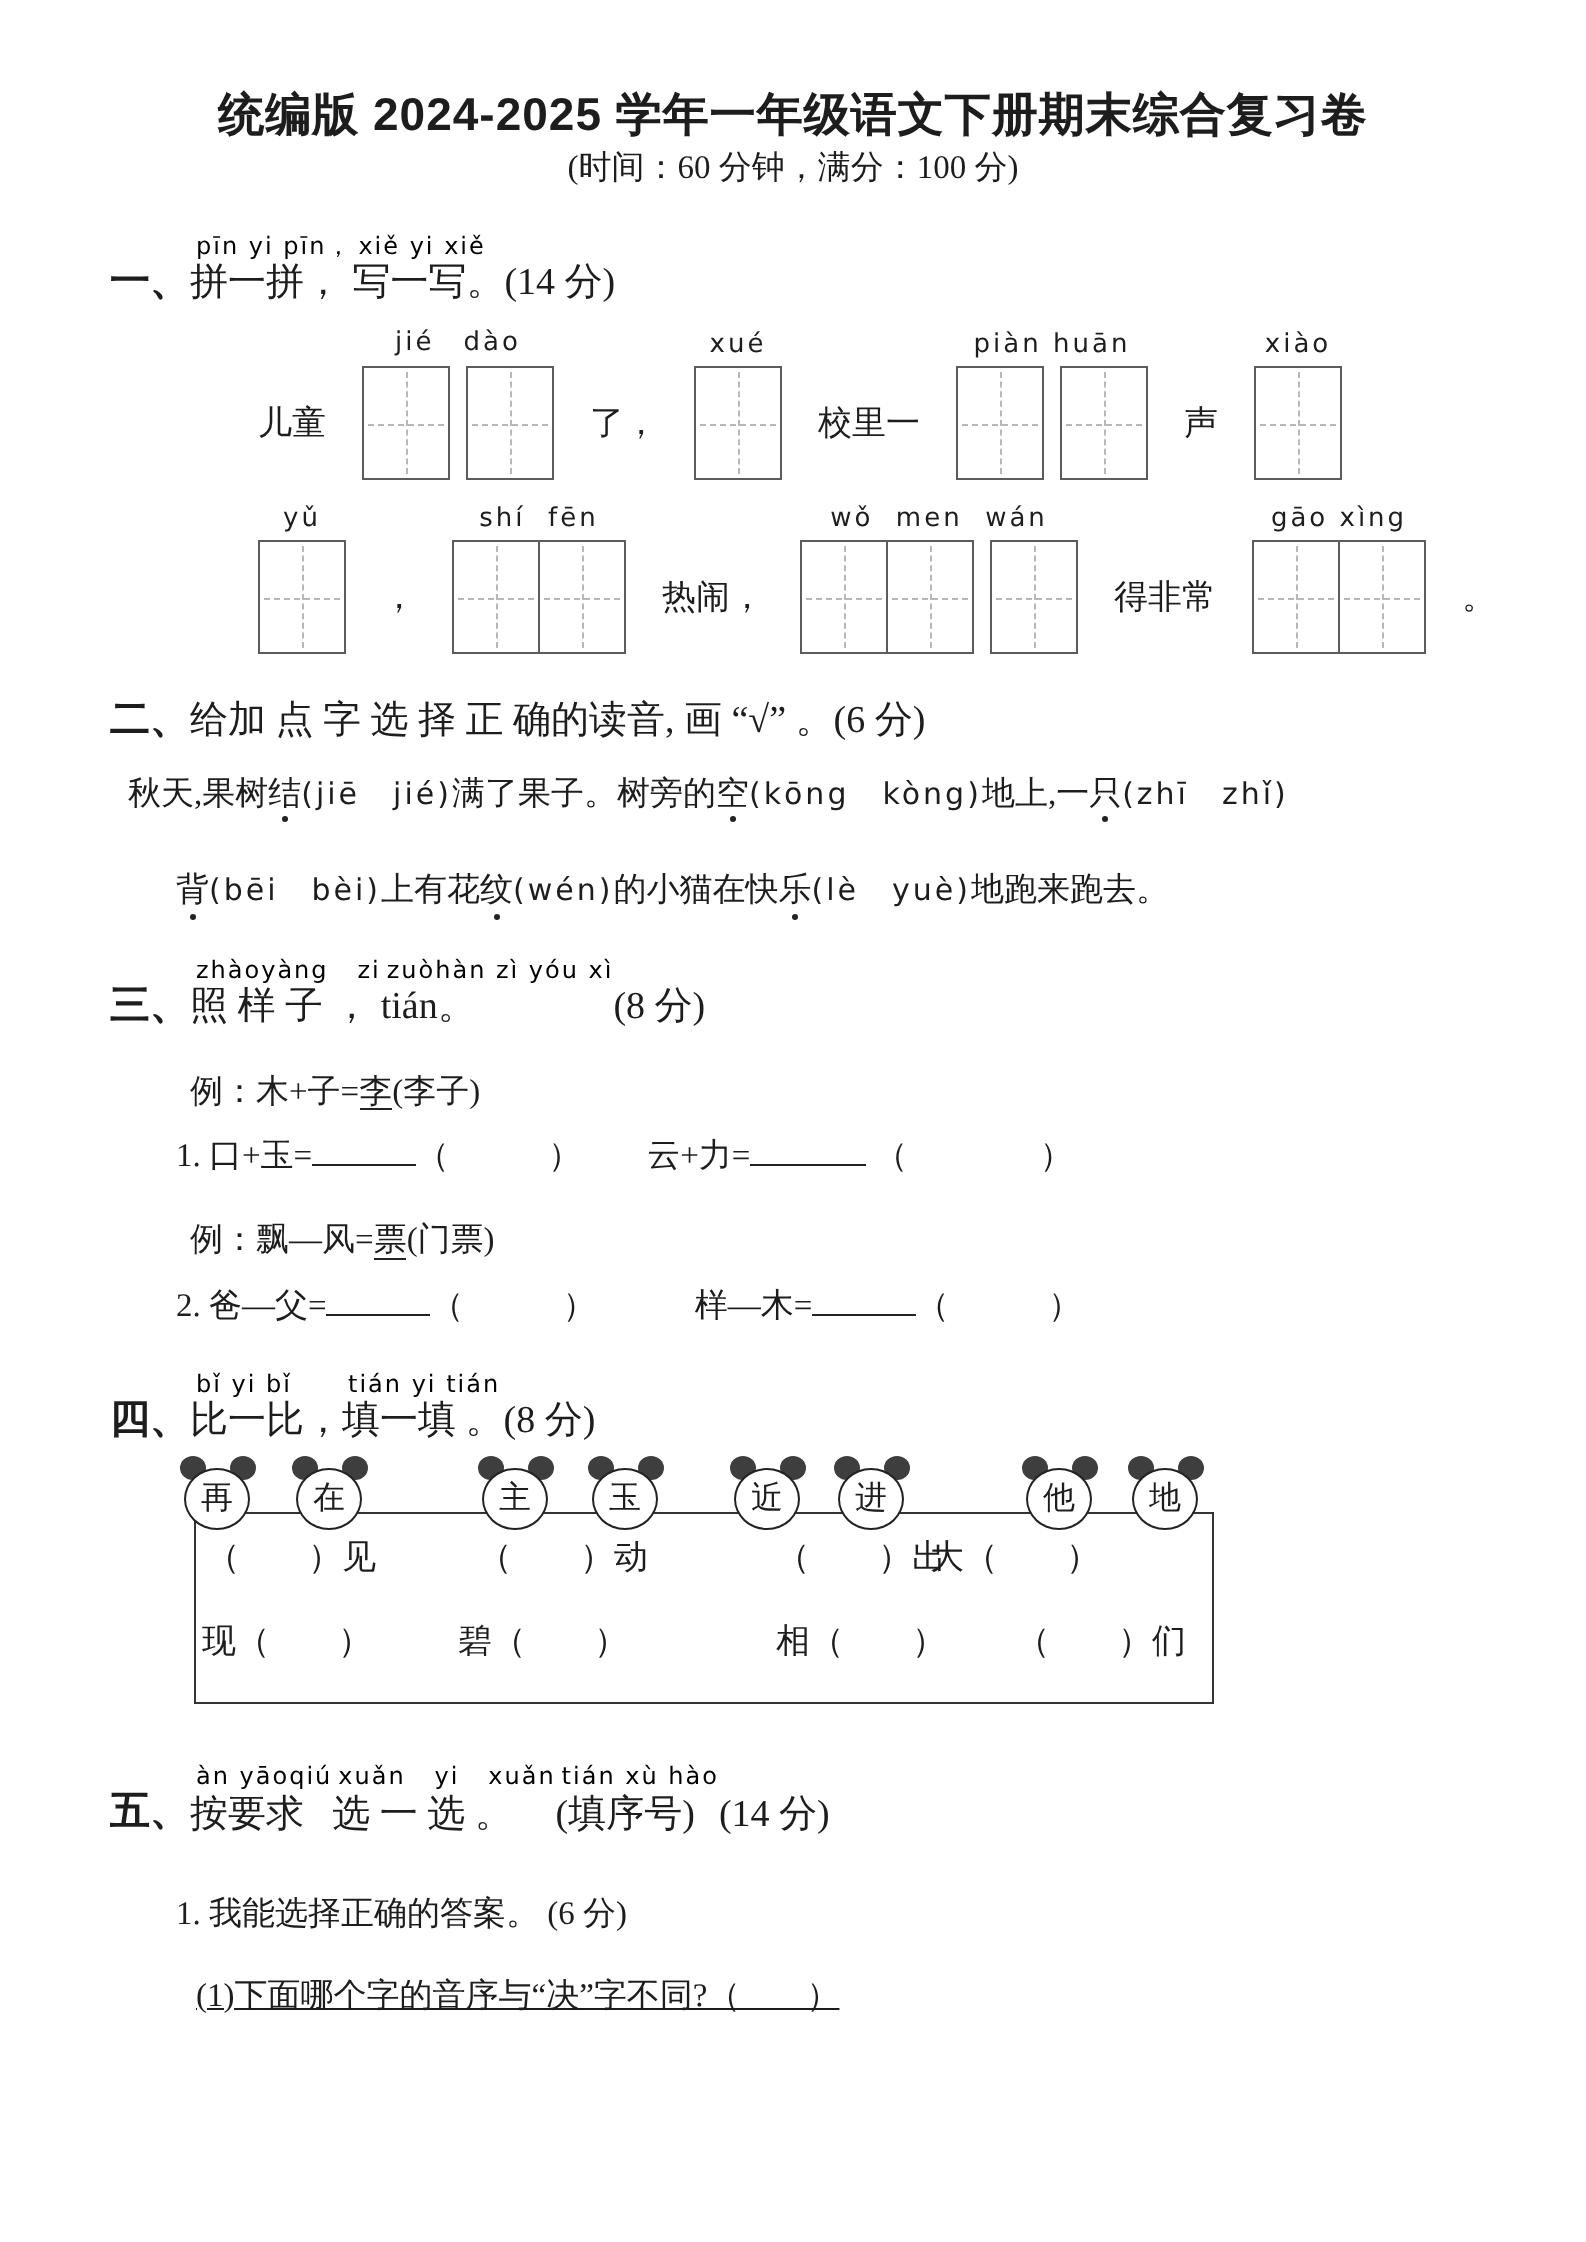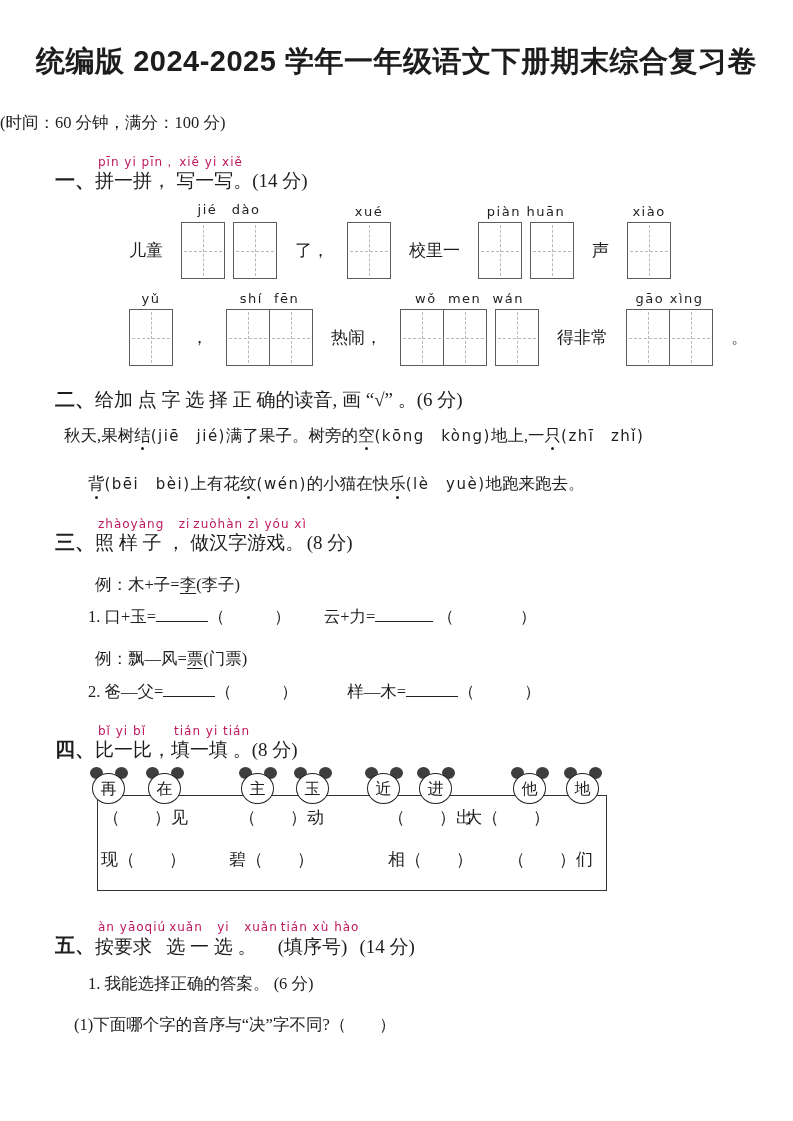--- a/index.html
+++ b/index.html
@@ -2,47 +2,47 @@
 <html><head>
 <meta charset="utf-8">
 <style>
   html,body{margin:0;padding:0;background:#fff;}
   body{width:793px;height:1121px;position:relative;overflow:hidden;
        color:#1d1d1d;font-family:"Liberation Serif","DejaVu Serif",serif;}
   .page{padding-top:42px;}
 
   
   .title{text-align:center;font-family:"Liberation Sans","DejaVu Sans",sans-serif;
-         font-weight:bold;font-size:29px;letter-spacing:.5px;}
-  .subtitle{font-size:16.5px;margin-top:30px;}
+         font-weight:bold;font-size:23px;letter-spacing:.5px;}
+  .subtitle{text-align:center;font-size:16.5px;}
 
   
   .heading{margin-left:55px;margin-top:22px;font-size:19px;line-height:1.15;white-space:nowrap;}
   .seg{display:inline-block;vertical-align:bottom;}
   .seg .py{display:block;font-family:"DejaVu Sans","Liberation Sans",sans-serif;
-           font-size:12px;letter-spacing:1px;line-height:1.1;white-space:pre;color:#be185d;
+           font-size:12px;letter-spacing:1px;line-height:1.1;white-space:pre;color:#000000;
            padding-left:3px;margin-bottom:1px;}
   .seg .zh{display:inline-block;white-space:pre;}
   .seg.num .zh{font-weight:bold;font-size:20px;}
   .seg.u .zh{border-bottom:1.6px solid #222;line-height:1.05;}
   .seg.dot .zh{position:relative;}
   .seg.dot .zh::after{content:"";position:absolute;left:50%;bottom:-3px;width:3px;height:3px;
            margin-left:-1.5px;border-radius:50%;background:#222;}
   .seg.pin .zh{font-family:"DejaVu Sans","Liberation Sans",sans-serif;
            font-size:15px;letter-spacing:1.5px;}
   .seg.blank .zh{border-bottom:1.4px solid #222;height:1.05em;}
 
   
   .line{font-size:16.5px;line-height:1.35;white-space:nowrap;}
   .para1{margin-left:64px;margin-top:14px;}
   .para2{margin-left:88px;margin-top:26px;}
   .ex{margin-left:95px;margin-top:20px;}
   .q{margin-left:88px;margin-top:8px;}
-  .item1{margin-left:88px;margin-top:16px;font-family:Liberation Serif, serif;}
-  .item2{margin-left:74px;margin-top:18px;}
+  .item1{margin-left:88px;margin-top:28px;font-family:Liberation Serif, serif;}
+  .item2{margin-left:98px;margin-top:18px;text-decoration:underline;}
 
   
   .fill-row{display:flex;align-items:center;font-size:17px;white-space:pre;}
   .row1{margin:30px 0 0 113px;}
   .row2{margin:30px 0 0 127px;}
   .fill-text{margin:0 16px;white-space:pre;}
   .grid-group{position:relative;display:inline-flex;gap:8px;margin:0 2px;}
   .grid-group .gpy{position:absolute;bottom:100%;left:50%;transform:translateX(-50%);
        margin-bottom:3px;font-family:"DejaVu Sans","Liberation Sans",sans-serif;
        font-size:13px;letter-spacing:1.5px;white-space:pre;}
@@ -87,21 +87,21 @@
     <div class="fill-row row2"><span class="grid-group"><span class="gpy">yǔ</span><span class="tian"><span class="cell"></span></span></span><span class="fill-text">，</span><span class="grid-group"><span class="gpy">shí  fēn</span><span class="tian"><span class="cell"></span><span class="cell"></span></span></span><span class="fill-text">热闹，</span><span class="grid-group"><span class="gpy">wǒ  men  wán</span><span class="tian"><span class="cell"></span><span class="cell"></span></span><span class="tian"><span class="cell"></span></span></span><span class="fill-text">得非常</span><span class="grid-group"><span class="gpy">gāo xìng</span><span class="tian"><span class="cell"></span><span class="cell"></span></span></span><span class="fill-text">。</span></div>
   </div>
 
   <div>
     <div class="heading"><span class="seg num"><span class="zh">二、</span></span><span class="seg"><span class="zh">给加 点 字 选 择 正 确的读音, 画 “√” 。</span></span><span class="seg"><span class="zh">(6 分)</span></span></div>
     <div class="line para1"><span class="seg"><span class="zh">秋天,果树</span></span><span class="seg dot"><span class="zh">结</span></span><span class="seg pin"><span class="zh">(jiē　jié)</span></span><span class="seg"><span class="zh">满了果子。树旁的</span></span><span class="seg dot"><span class="zh">空</span></span><span class="seg pin"><span class="zh">(kōng　kòng)</span></span><span class="seg"><span class="zh">地上,一</span></span><span class="seg dot"><span class="zh">只</span></span><span class="seg pin"><span class="zh">(zhī　zhǐ)</span></span></div>
     <div class="line para2"><span class="seg dot"><span class="zh">背</span></span><span class="seg pin"><span class="zh">(bēi　bèi)</span></span><span class="seg"><span class="zh">上有花</span></span><span class="seg dot"><span class="zh">纹</span></span><span class="seg pin"><span class="zh">(wén)</span></span><span class="seg"><span class="zh">的小猫在快</span></span><span class="seg dot"><span class="zh">乐</span></span><span class="seg pin"><span class="zh">(lè　yuè)</span></span><span class="seg"><span class="zh">地跑来跑去。</span></span></div>
   </div>
 
   <div>
-    <div class="heading"><span class="seg num"><span class="zh">三、</span></span><span class="seg"><span class="py">zhàoyàng   zi</span><span class="zh">照 样 子 ，</span></span><span class="seg"><span class="py">zuòhàn zì yóu xì</span><span class="zh">做汉字游戏。</span></span><span class="seg"><span class="zh">(8 分)</span></span></div>
+    <div class="heading"><span class="seg num"><span class="zh">三、</span></span><span class="seg"><span class="py">zhàoyàng   zi</span><span class="zh">照 样 子 ，</span></span><span class="seg"><span class="py">zuòhàn zì yóu xì</span><span class="zh">tián。</span></span><span class="seg"><span class="zh">(8 分)</span></span></div>
     <div class="line ex"><span class="seg"><span class="zh">例：木+子=</span></span><span class="seg u"><span class="zh">李</span></span><span class="seg"><span class="zh">(李子)</span></span></div>
     <div class="line q"><span class="seg"><span class="zh">1. 口+玉=</span></span><span class="seg blank"><span class="zh" style="width: 52px;"></span></span><span class="seg"><span class="zh">（　　　）</span></span><span class="seg blank"><span class="zh"></span></span><span class="seg"><span class="zh">　　云+力=</span></span><span class="seg blank"><span class="zh" style="width: 58px;"></span></span><span class="seg"><span class="zh"> （　　　　）</span></span></div>
     <div class="line ex"><span class="seg"><span class="zh">例：飘—风=</span></span><span class="seg u"><span class="zh">票</span></span><span class="seg"><span class="zh">(门票)</span></span></div>
     <div class="line q"><span class="seg"><span class="zh">2. 爸—父=</span></span><span class="seg blank"><span class="zh" style="width: 52px;"></span></span><span class="seg"><span class="zh">（　　　）</span></span><span class="seg"><span class="zh">　　　样—木=</span></span><span class="seg blank"><span class="zh" style="width: 52px;"></span></span><span class="seg"><span class="zh">（　　　）</span></span></div>
   </div>
 
   <div>
     <div class="heading"><span class="seg num"><span class="zh">四、</span></span><span class="seg"><span class="py">bǐ yi bǐ</span><span class="zh">比一比，</span></span><span class="seg"><span class="py">tián yi tián</span><span class="zh">填一填 。</span></span><span class="seg"><span class="zh">(8 分)</span></span></div>
     <div class="panda-strip">
         <span class="panda">

